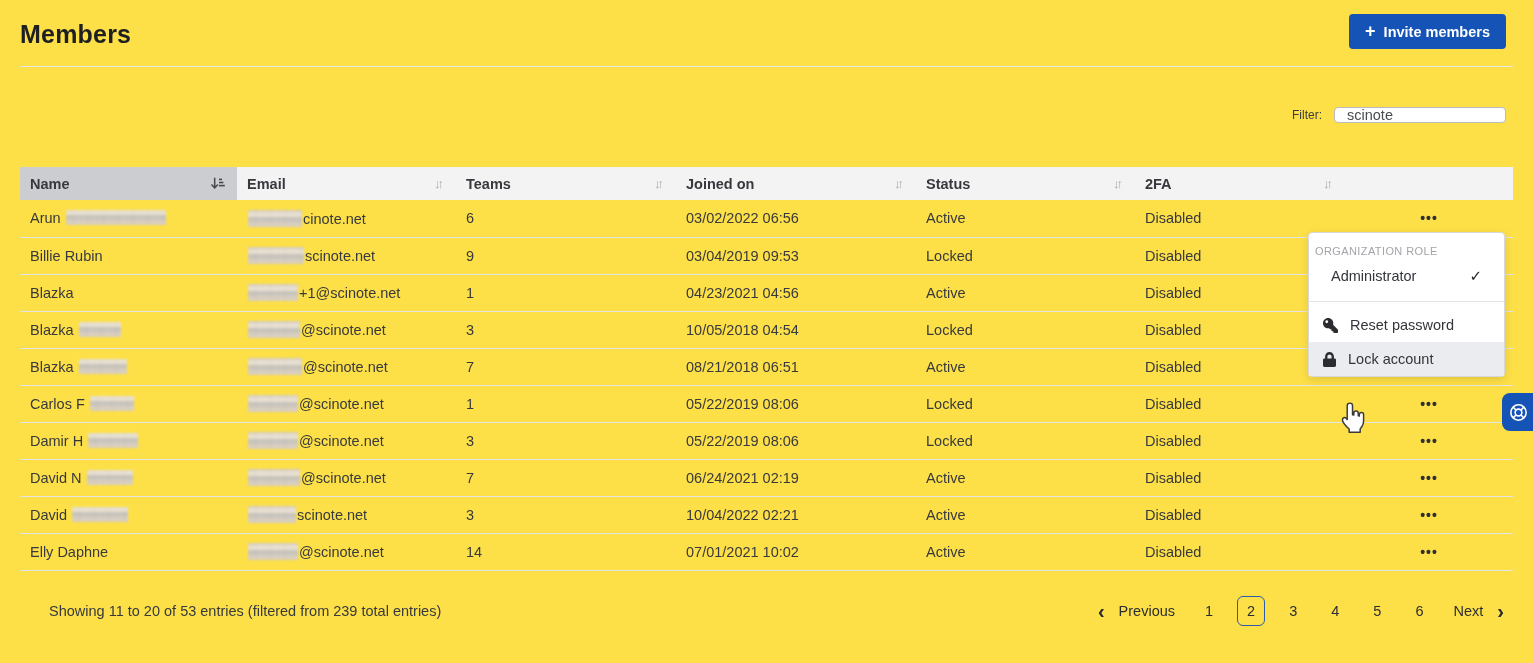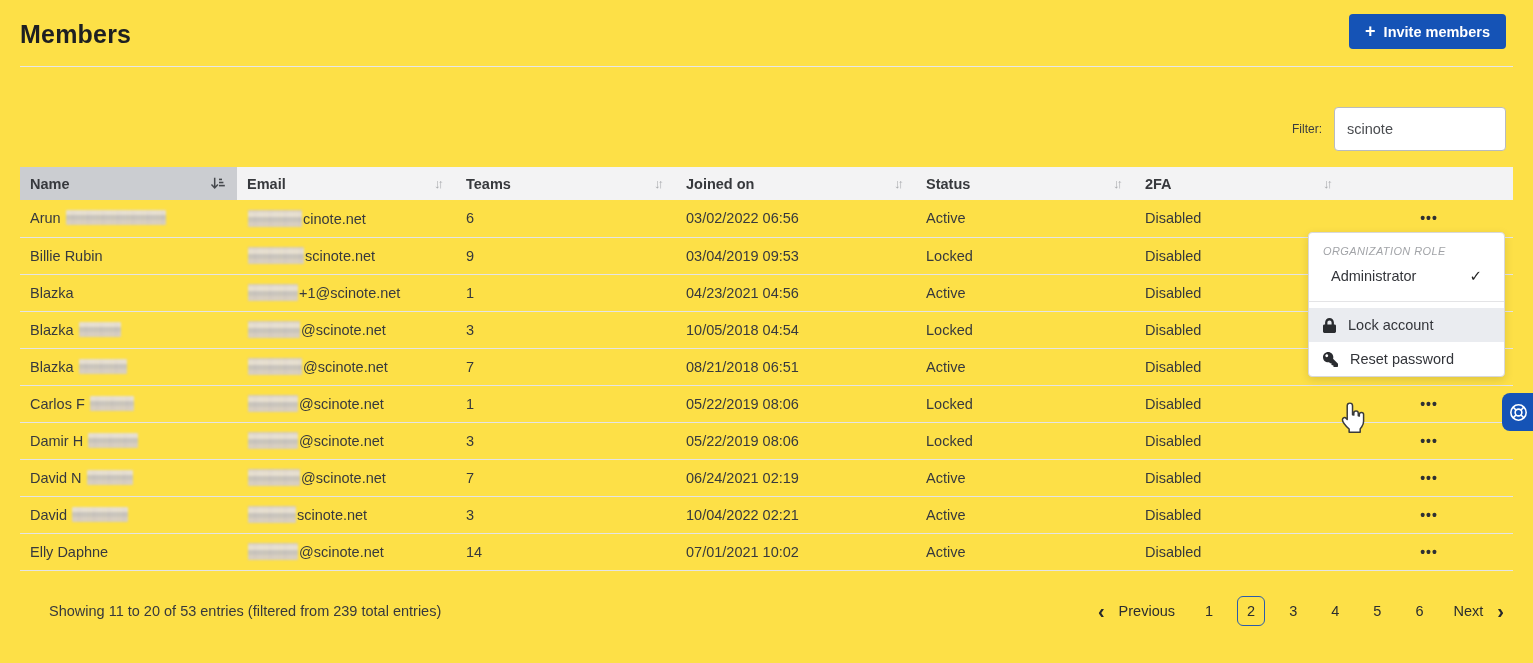--- a/index.html
+++ b/index.html
@@ -11,21 +11,21 @@
   .page-title { position:absolute; left:20px; top:20px; font-size:25px; font-weight:700; color:#1d1f22; letter-spacing:.2px; }
   .divider { position:absolute; left:20px; right:20px; top:66px; height:1px; background:#e7e7e8; }
   .btn-invite { position:absolute; right:27px; top:14px; height:35px; padding:0 16px;
     background:#1553b6; color:#fff; border:none; border-radius:4px; font-size:14.5px; font-weight:600;
     display:flex; align-items:center; gap:8px; cursor:pointer; font-family:inherit; }
   .btn-invite .plus { font-size:18px; font-weight:700; line-height:1; margin-top:-2px; }
 
   
   .filter-row { position:absolute; top:107px; right:27px; display:flex; align-items:center; gap:12px; }
   .filter-row label { font-size:12px; color:#3a3c40; }
-  .filter-row input { width:172px; height:44px; border:1px solid #b9bbbe; border-radius:4px;
+  .filter-row input { width:172px; height:16px; border:1px solid #b9bbbe; border-radius:4px;
     padding:4px 12px; font-size:14.5px; color:#4a4c50; font-family:inherit; outline:none; }
 
   
   table.members { position:absolute; left:20px; top:167px; width:1493px; border-collapse:collapse; table-layout:fixed; }
   table.members th { background:#f3f3f4; height:33px; text-align:left; font-size:14.5px; font-weight:700;
     color:#37393d; padding:0 12px 0 10px; cursor:pointer; position:relative; }
   table.members th.sorted { background:#cbcdd1; }
   .th-inner { display:flex; align-items:center; justify-content:space-between; }
   .sort-neutral { color:#a7a9ad; font-size:13px; letter-spacing:-3px; font-weight:400; padding-right:3px; }
   .sort-active svg { display:block; }
@@ -39,21 +39,21 @@
     background-image:
       repeating-linear-gradient(0deg, rgba(214,205,198,.95) 0 5px, rgba(199,195,194,.95) 5px 10px, rgba(229,222,215,.95) 10px 15px),
       repeating-linear-gradient(90deg, rgba(255,255,255,0) 0 5px, rgba(120,108,104,.28) 5px 10px, rgba(255,255,255,.18) 10px 15px);
     filter: blur(1.1px); }
   .redact.tall { height:17px; vertical-align:-3px; }
 
   
   .dropdown { position:absolute; left:1308px; top:232px; width:197px; background:#fff;
     border:1px solid #d8d8da; border-radius:4px; box-shadow:0 3px 10px rgba(0,0,0,.12);
     padding:6px 0 0 0; z-index:20; }
-  .dd-section-label { font-size:11px; letter-spacing:.4px; color:#a2a4a8; padding:6px 14px 2px;font-style:italic; }
+  .dd-section-label { font-size:11px; letter-spacing:.4px; color:#a2a4a8; padding:6px 6px 2px; }
   .dd-item { display:flex; align-items:center; justify-content:space-between; padding:8px 22px; font-size:14.5px; color:#33353a; cursor:pointer; }
   .dd-item .check { font-weight:700; font-size:15px; color:#222; }
   .dd-divider { height:1px; background:#e4e4e6; margin:8px 0 6px; }
   .dd-action { display:flex; align-items:center; gap:12px; padding:9px 14px; font-size:14.5px; color:#33353a; cursor:pointer; }
   .dd-action.highlight { background:#eaecf0; }
   .dd-action svg { flex:0 0 auto; }
 
   
   .cursor { position:absolute; left:1338px; top:401px; z-index:40; pointer-events:none; }
 
@@ -245,33 +245,33 @@
       </tbody>
   </table>
 
   <div class="dropdown">
     <div class="dd-section-label">ORGANIZATION ROLE</div>
     <div class="dd-item">
       <span>Administrator</span>
       <span class="check">✓</span>
     </div>
     <div class="dd-divider"></div>
-    <div class="dd-action highlight">
-      <svg width="13" height="15" viewBox="0 0 448 512" fill="#2a2c30">
-        <path d="M400 224h-24v-72C376 68.2 307.8 0 224 0S72 68.2 72 152v72H48c-26.5 0-48 21.5-48 48v192c0 26.5 21.5 48 48 48h352c26.5 0 48-21.5 48-48V272c0-26.5-21.5-48-48-48zm-104 0H152v-72c0-39.7 32.3-72 72-72s72 32.3 72 72v72z"></path>
-      </svg>
-      <span>Lock account</span>
-    </div>
     <div class="dd-action">
       <svg width="15" height="15" viewBox="0 0 512 512" fill="#2a2c30">
         <g transform="scale(-1,1) translate(-512,0)">
           <path d="M512 176C512 273.2 433.2 352 336 352c-11.2 0-22.2-1.1-32.8-3.1l-24 27A24 24 0 0 1 261.2 384H224v40c0 13.3-10.7 24-24 24h-40v40c0 13.3-10.7 24-24 24H24c-13.3 0-24-10.7-24-24v-78.1c0-6.4 2.5-12.5 7-17L168.8 231.1C163.1 213.8 160 195.3 160 176 160 78.8 238.8 0 336 0 433.5 0 512 78.5 512 176zM336 128c0 26.5 21.5 48 48 48s48-21.5 48-48-21.5-48-48-48-48 21.5-48 48z"></path>
         </g>
       </svg>
       <span>Reset password</span>
+    </div>
+    <div class="dd-action highlight">
+      <svg width="13" height="15" viewBox="0 0 448 512" fill="#2a2c30">
+        <path d="M400 224h-24v-72C376 68.2 307.8 0 224 0S72 68.2 72 152v72H48c-26.5 0-48 21.5-48 48v192c0 26.5 21.5 48 48 48h352c26.5 0 48-21.5 48-48V272c0-26.5-21.5-48-48-48zm-104 0H152v-72c0-39.7 32.3-72 72-72s72 32.3 72 72v72z"></path>
+      </svg>
+      <span>Lock account</span>
     </div>
   </div>
 
   <div class="cursor">
     <svg width="28" height="34" viewBox="0 0 26 32">
       <path d="M8.5 4.5 C8.5 3.1 9.6 2 11 2 c1.4 0 2.5 1.1 2.5 2.5 V13 l1.2 .2 V11.6 c0 -1.2 1 -2.1 2.1 -2.1 1.2 0 2.1 1 2.1 2.1 v2.3 l1 .2 v-1.3 c0 -1.1 .9 -2 2 -2 s2 .9 2 2 v6.3 c0 2.2 -.6 3.6 -1.7 5.1 l-1.5 2 v3.3 H10.3 v-3.1 C7.6 23.9 4 19.8 4 17.6 c0 -1.9 2.2 -2.6 3.6 -1.2 l.9 1 z" fill="#ffffff" stroke="#3a3a3a" stroke-width="1.4" stroke-linejoin="round"></path>
     </svg>
   </div>
 
   <div class="support-tab">

